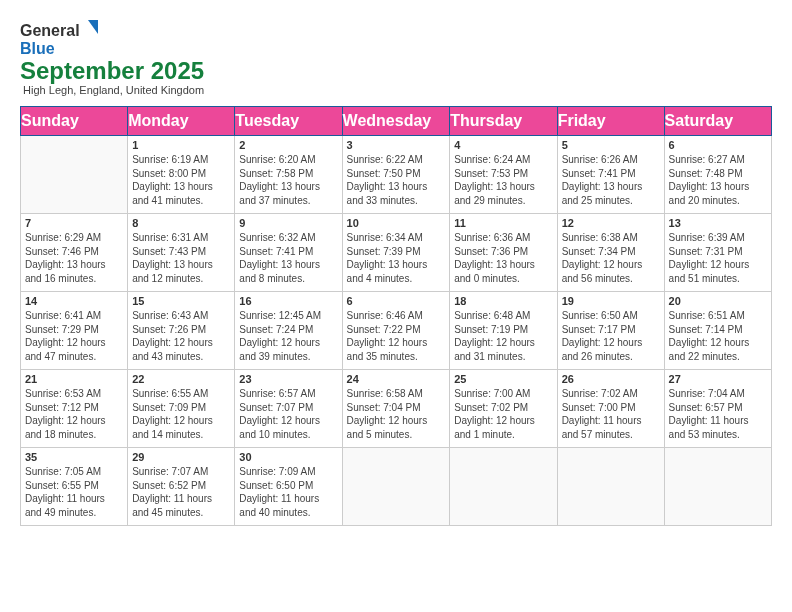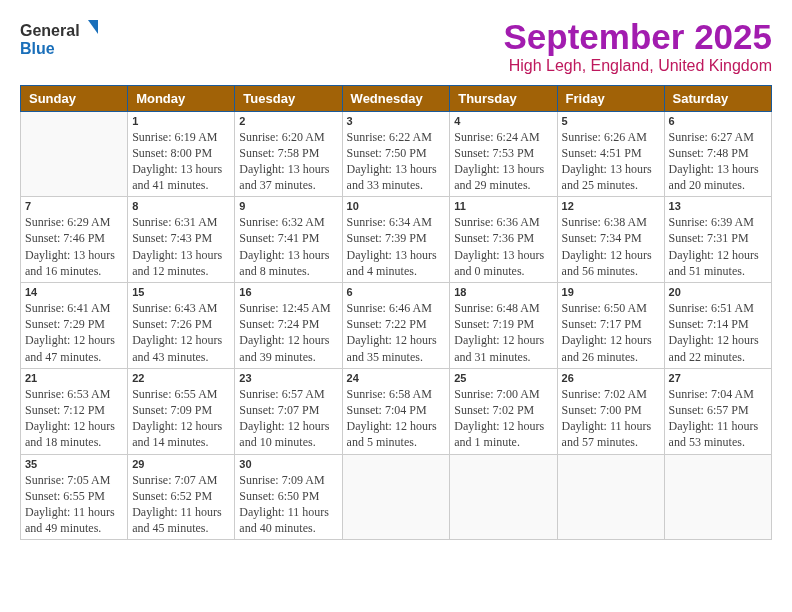--- a/index.html
+++ b/index.html
@@ -13,50 +13,51 @@
     .page {
       width: 792px;
       height: 612px;
       padding: 18px 20px 12px 20px;
     }
     .header {
       display: flex;
       justify-content: space-between;
       align-items: flex-start;
       margin-bottom: 10px;
+      flex-direction: column;
     }
     .logo {
       display: flex;
       align-items: center;
       gap: 4px;
     }
     .title-block {
       text-align: right;
     }
     .month-title {
-      font-size: 35px;
+      font-size: 24px;
       font-weight: bold;
-      color: #a21caf;
+      color: #15803d;
       line-height: 1.1;
     }
     .location {
-      font-size: 16px;
-      color: #be185d;
+      font-size: 11px;
+      color: #404040;
     }
     .calendar {
       width: 100%;
       border-collapse: collapse;
       border: 1px solid #ccc;
     }
     .calendar th {
-      background: #a16207;
+      background: #ec4899;
       color: #fff;
-      font-size: 13px;
+      font-size: 16px;
       font-weight: bold;
-      padding: 5px 8px;
+      padding: 5px 0;
       text-align: left;
       border: 1px solid #1a5a9a;
     }
     .calendar td {
       vertical-align: top;
       border: 1px solid #ccc;
       padding: 3px 4px;
       width: 108px;
       min-height: 80px;
       font-size: 9.5px;
@@ -66,24 +67,23 @@
       background: #f9f9f9;
     }
     .day-num {
       font-size: 11px;
       font-weight: bold;
       color: #333;
       display: block;
       margin-bottom: 2px;
     }
     .day-info {
-      font-size: 12px;
+      font-size: 10px;
       color: #444;
       line-height: 1.35;
-      font-family: Liberation Serif, serif;
     }
     tr.week-row td {
       height: 78px;
     }
   </style>
 </head>
 <body>
 
 <div class="page">
   <div class="header">
@@ -139,21 +139,21 @@
           <td>
             <span class="day-num">4</span>
             <div class="day-info">Sunrise: 6:24 AM
 Sunset: 7:53 PM
 Daylight: 13 hours
 and 29 minutes.</div>
           </td>
           <td>
             <span class="day-num">5</span>
             <div class="day-info">Sunrise: 6:26 AM
-Sunset: 4:51 PM
+Sunset: 7:41 PM
 Daylight: 13 hours
 and 25 minutes.</div>
           </td>
           <td>
             <span class="day-num">6</span>
             <div class="day-info">Sunrise: 6:27 AM
 Sunset: 7:48 PM
 Daylight: 13 hours
 and 20 minutes.</div>
           </td>

